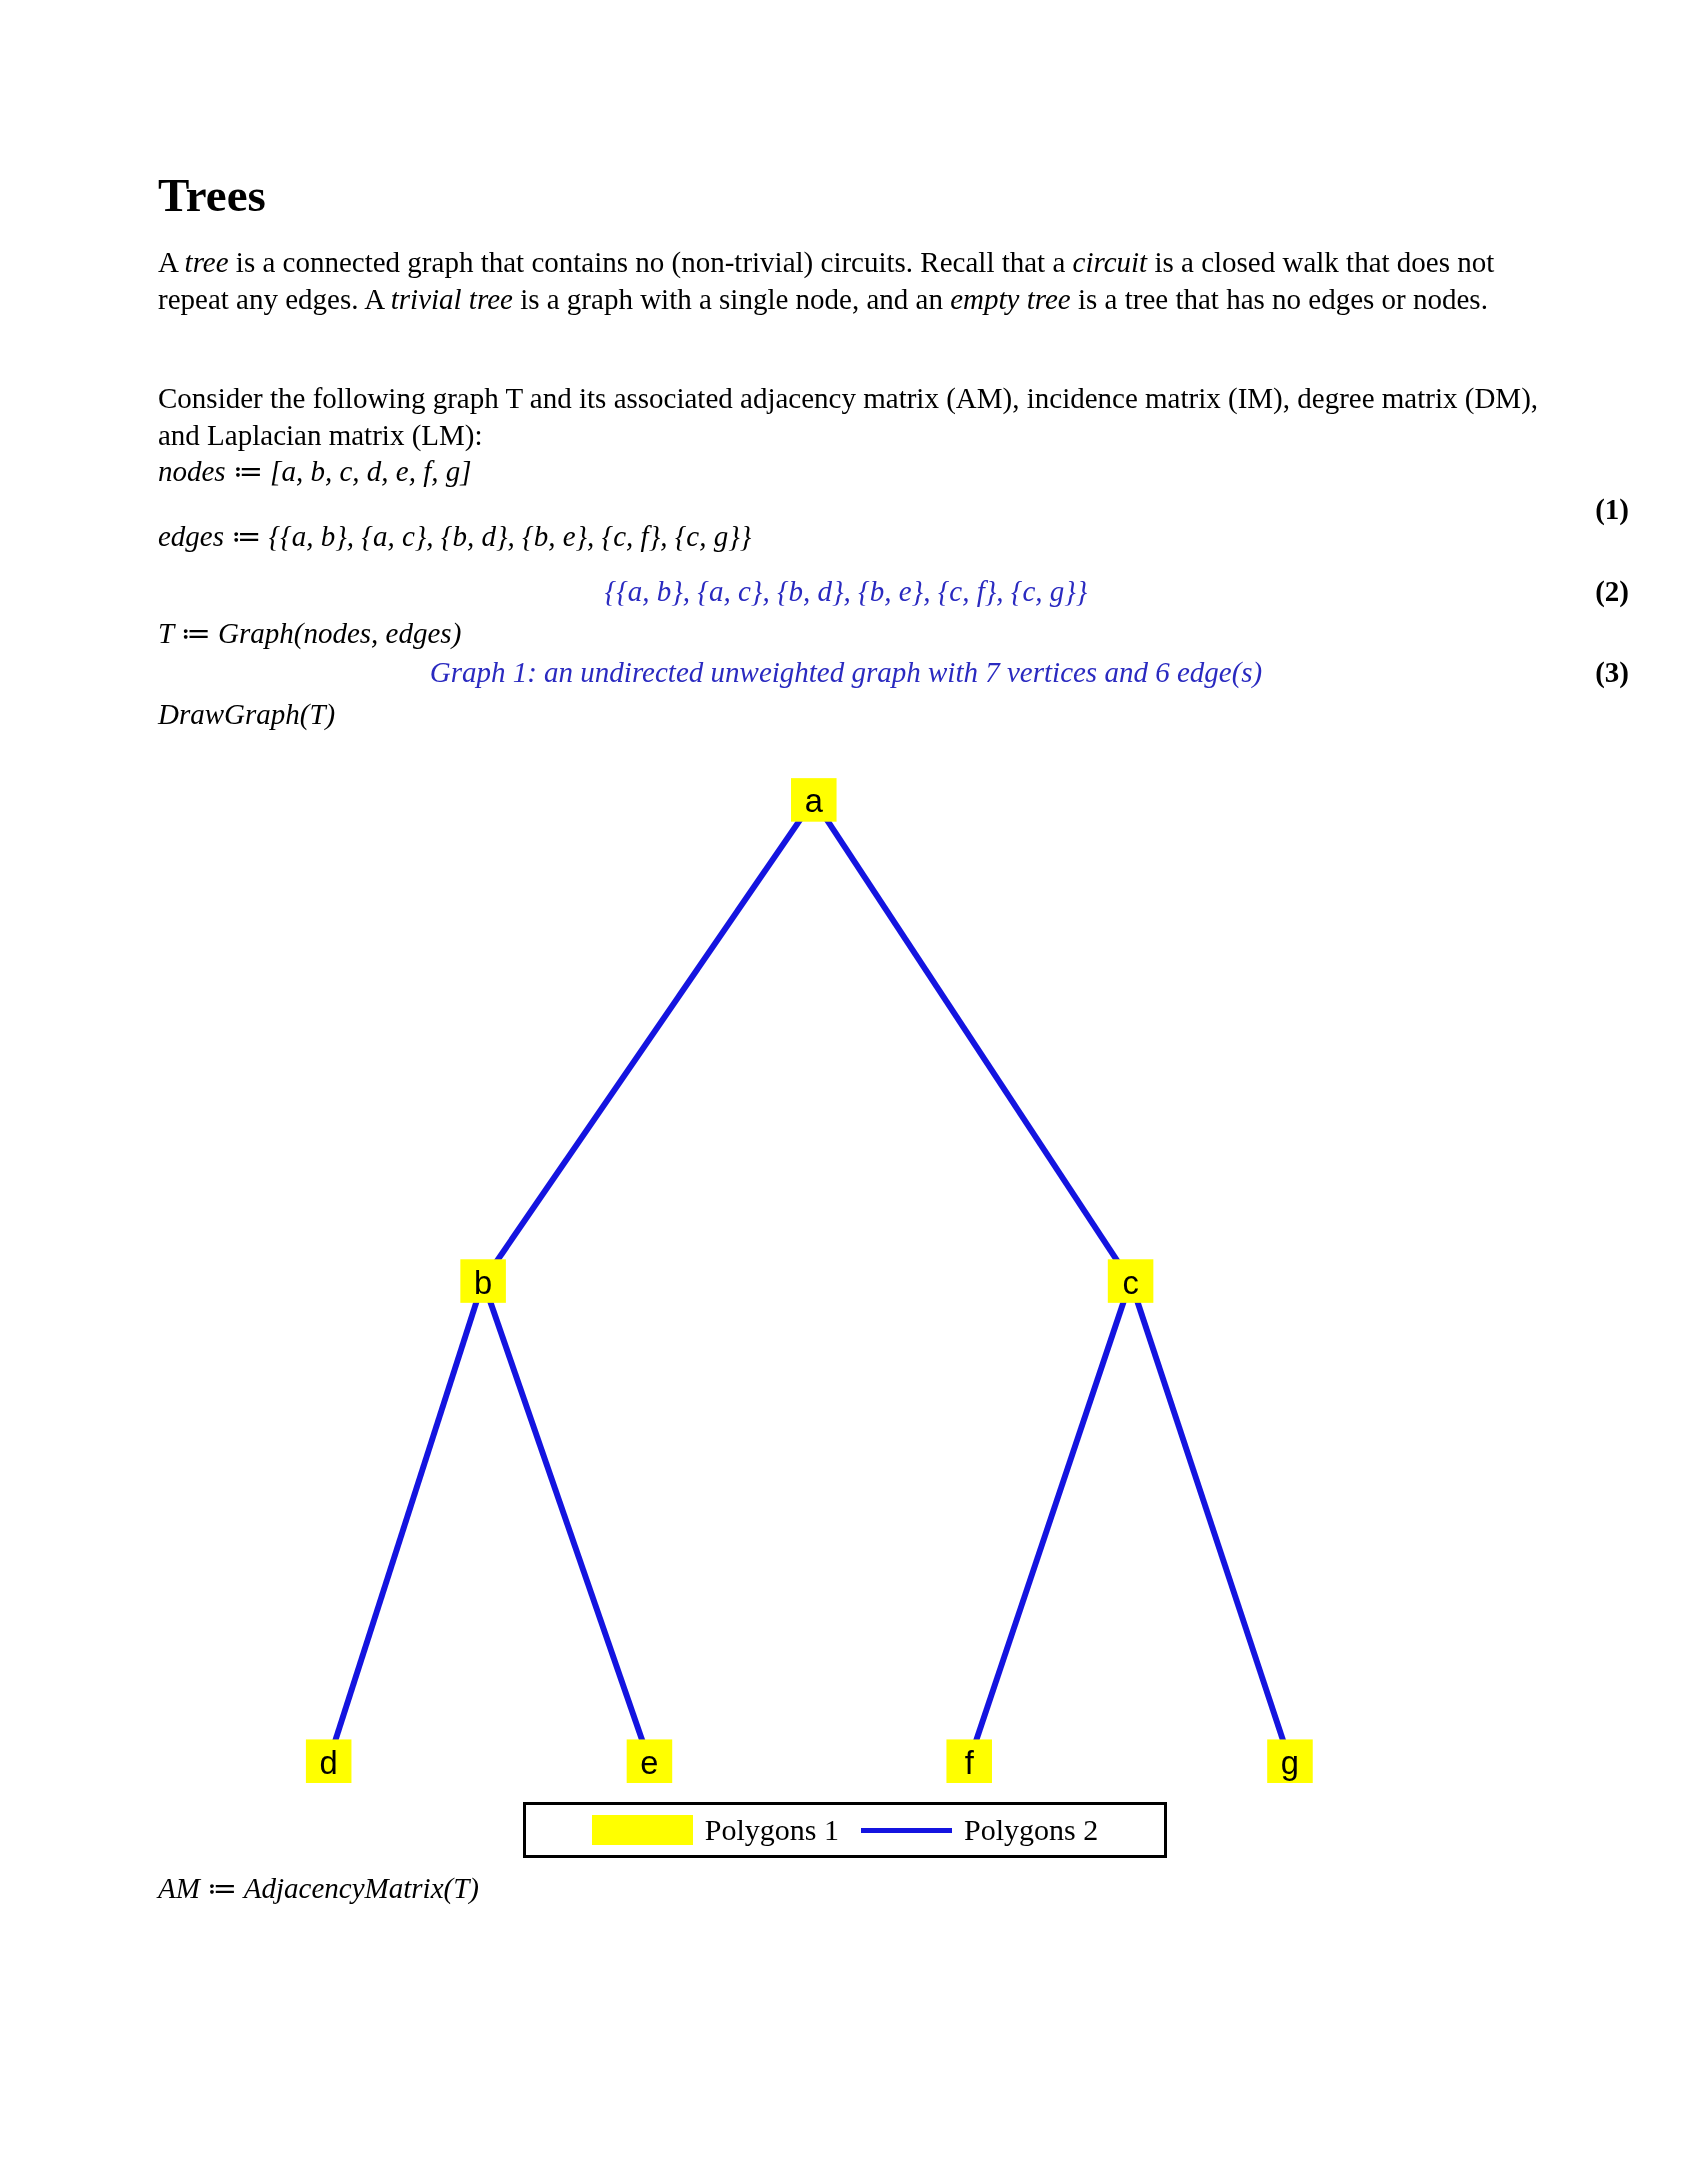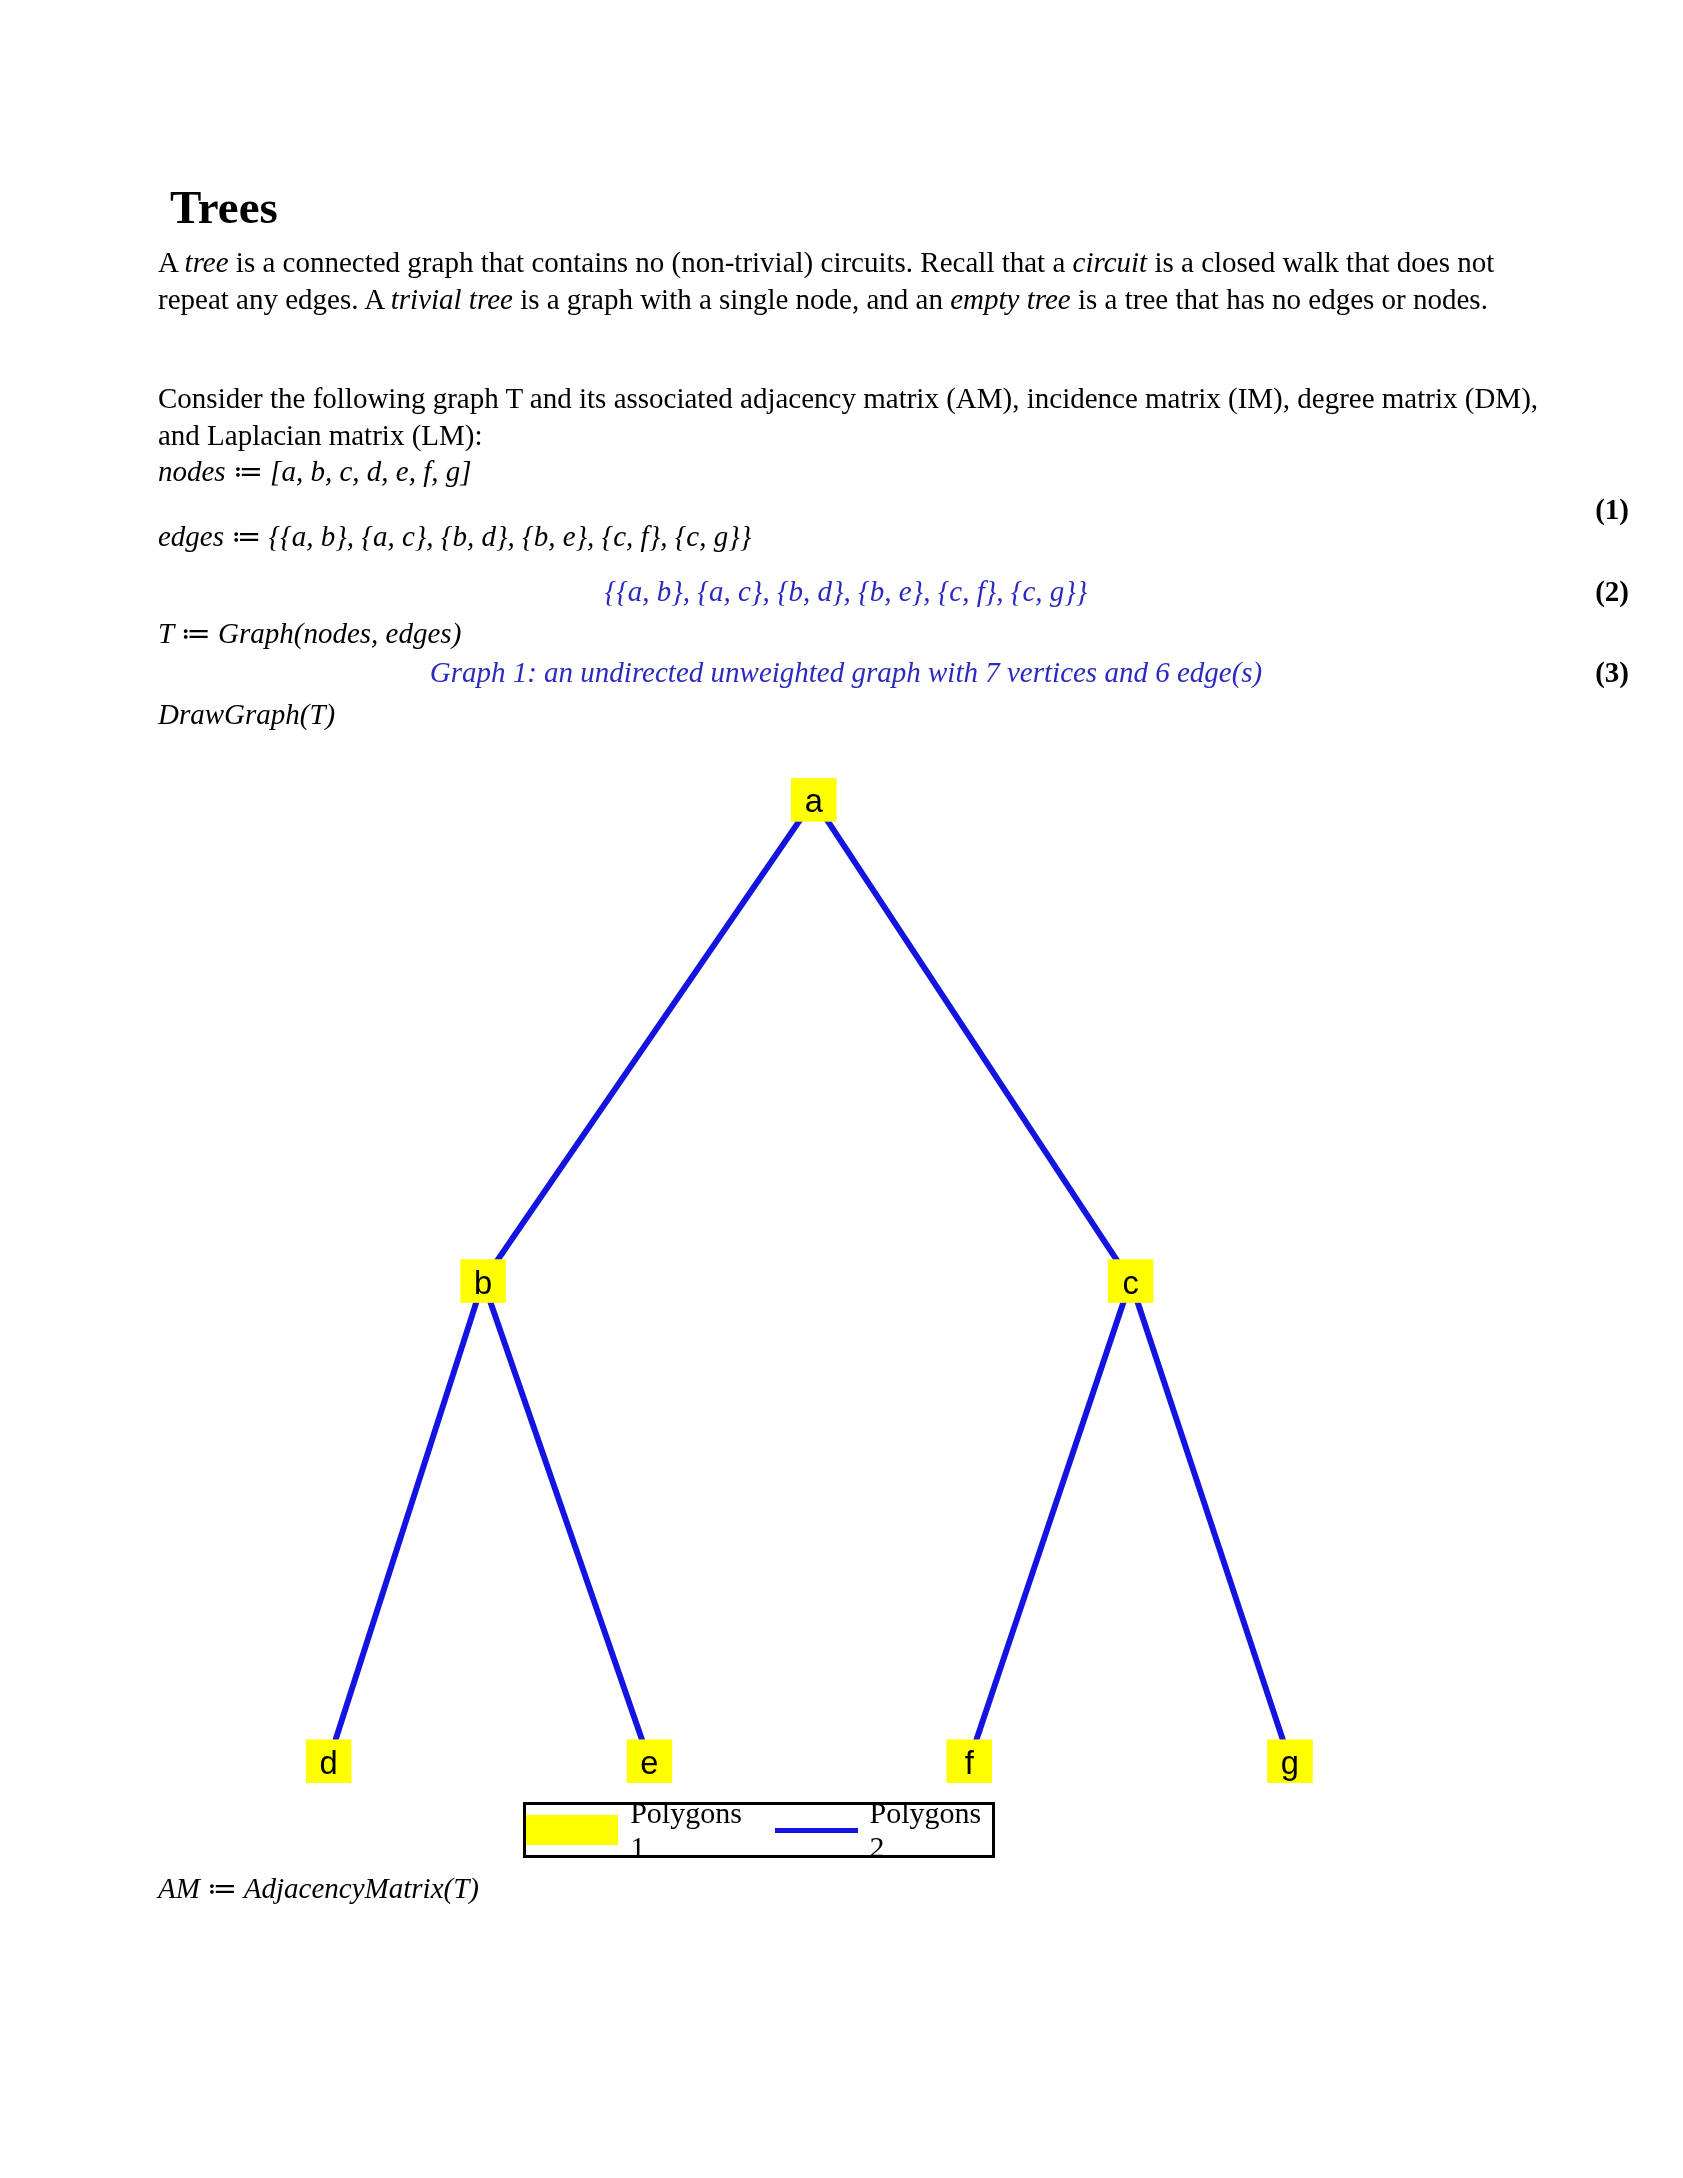--- a/index.html
+++ b/index.html
@@ -2,37 +2,37 @@
 <html style="--out-blue: #2a2ac0; --edge-blue: #1414e0; --node-yellow: #ffff00;"><head>
 <meta charset="utf-8">
 <style>
   html,body { margin:0; padding:0; background:#ffffff; }
   .page {
     position:relative; width:1683px; height:2178px; background:#ffffff;
     font-family:"Liberation Serif","DejaVu Serif",serif; color:#000;
     overflow:hidden;
   }
   .abs { position:absolute; }
-  .title { font-size:47px; font-weight:bold; margin:12px; }
+  .title { font-size:47px; font-weight:bold; margin:0; }
   .body-text { font-size:29px; line-height:37px; margin:0; }
   .it { font-style:italic;text-align:center; }
   .minput { font-size:29px; font-style:italic; white-space:pre; }
   .mout {
     font-size:29px; font-style:italic; color:var(--out-blue);
     left:158px; width:1376px; text-align:center; white-space:pre;
   }
   .eqnum { font-size:29px; font-weight:bold; right:54px; }
   .node-label {
     font-family:"Liberation Sans","DejaVu Sans",sans-serif;
     font-size:33px; fill:#000;
   }
   .legend-box {
-    left:523px; top:1802px; width:472px; height:56px;
+    left:523px; top:1802px; width:644px; height:56px;
     border:3px solid #000; box-sizing:border-box; background:#fff;
-    display:flex; align-items:center; justify-content:flex-start;
+    display:flex; align-items:center; justify-content:center;
   }
   .legend-swatch { width:101px; height:30px; background:var(--node-yellow); display:inline-block; }
   .legend-label { font-size:30px; margin-left:12px; }
   .legend-line { width:91px; height:5px; background:var(--edge-blue); display:inline-block; margin-left:22px; }
 </style>
 </head>
 <body>
 
 <div class="page">
 

